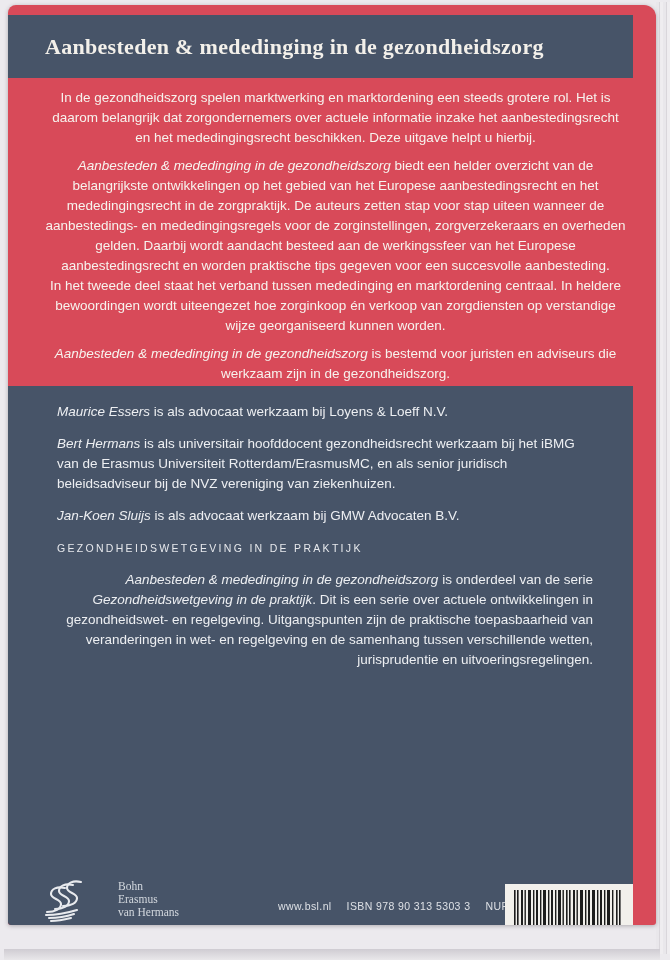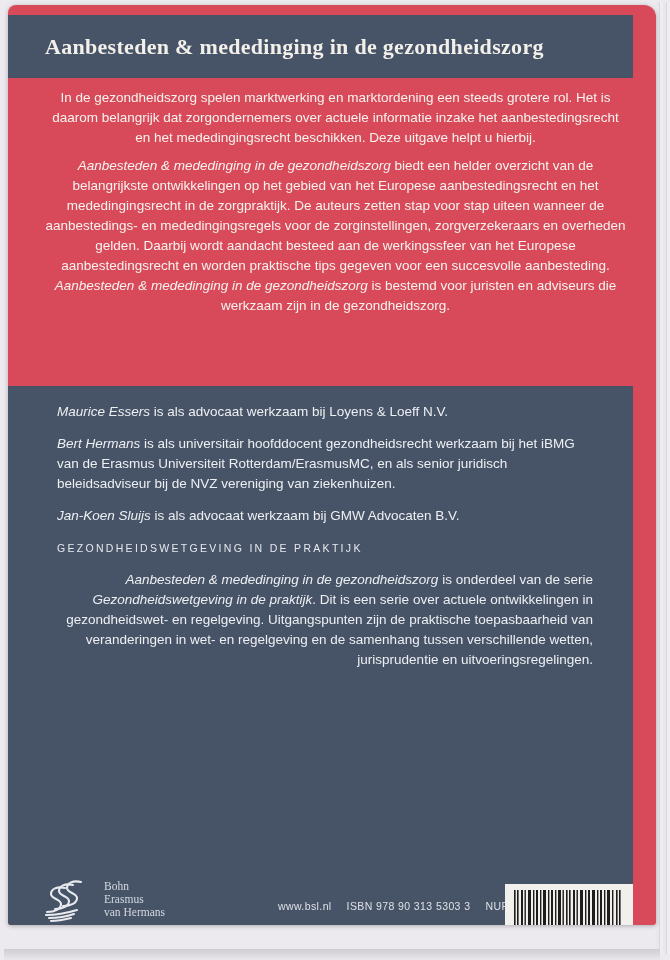--- a/index.html
+++ b/index.html
@@ -46,21 +46,21 @@
   .panel-flow{
     padding:16px 40px 0 32px;font-size:13.5px;line-height:20px;margin-left:17px;
   }
   .panel-flow p{margin:0 0 12px;}
   .series-heading{
     margin:27px 0 3px;font-size:10.5px;letter-spacing:2.3px;color:#e7e9ed;
   }
   .series-para{margin:0 !important;text-align:right;}
   .series-url{margin-top:18px !important;}
   .publisher{
-    position:absolute;left:35px;top:492px;display:flex;align-items:flex-start;gap:15px;
+    position:absolute;left:35px;top:492px;display:flex;align-items:flex-start;gap:29px;
   }
   .publisher-name{
     font-family:"Liberation Serif","DejaVu Serif",serif;
     font-size:11.5px;line-height:13px;color:#d4d9df;padding-top:2px;
   }
   .swan-logo{display:block;}
   .footer-line{
     position:absolute;left:270px;top:514px;
     font-size:10.5px;letter-spacing:.4px;color:#dde0e5;white-space:nowrap;
   }
@@ -84,20 +84,21 @@
 
 <div class="cover">
 
   <div class="title-band">
     <div class="book-title">Aanbesteden &amp; mededinging in de gezondheidszorg</div>
   </div>
 
   <div class="red-copy">
     <p class="gap">In de gezondheidszorg spelen marktwerking en marktordening een steeds grotere rol. Het is daarom belangrijk dat zorgondernemers over actuele informatie inzake het aanbestedingsrecht en het mededingingsrecht beschikken. Deze uitgave helpt u hierbij.</p>
     <p><span class="italic">Aanbesteden &amp; mededinging in de gezondheidszorg</span><span> biedt een helder overzicht van de belangrijkste ontwikkelingen op het gebied van het Europese aanbestedingsrecht en het mededingingsrecht in de zorgpraktijk. De auteurs zetten stap voor stap uiteen wanneer de aanbestedings- en mededingingsregels voor de zorginstellingen, zorgverzekeraars en overheden gelden. Daarbij wordt aandacht besteed aan de werkingssfeer van het Europese aanbestedingsrecht en worden praktische tips gegeven voor een succesvolle aanbesteding.</span></p>
+    <p class="gap">In het tweede deel staat het verband tussen mededinging en marktordening centraal. In heldere bewoordingen wordt uiteengezet hoe zorginkoop én verkoop van zorgdiensten op verstandige wijze georganiseerd kunnen worden.</p>
     <p><span class="italic">Aanbesteden &amp; mededinging in de gezondheidszorg</span><span> is bestemd voor juristen en adviseurs die werkzaam zijn in de gezondheidszorg.</span></p>
   </div>
 
   <div class="panel">
     <div class="panel-flow">
       <p><span class="italic">Maurice Essers</span><span> is als advocaat werkzaam bij Loyens &amp; Loeff N.V.</span></p>
       <p><span class="italic">Bert Hermans</span><span> is als universitair hoofddocent gezondheidsrecht werkzaam bij het iBMG van de Erasmus Universiteit Rotterdam/ErasmusMC, en als senior juridisch beleidsadviseur bij de NVZ vereniging van ziekenhuizen.</span></p>
       <p><span class="italic">Jan-Koen Sluijs</span><span> is als advocaat werkzaam bij GMW Advocaten B.V.</span></p>
 
       <p class="series-heading">GEZONDHEIDSWETGEVING IN DE PRAKTIJK</p>

